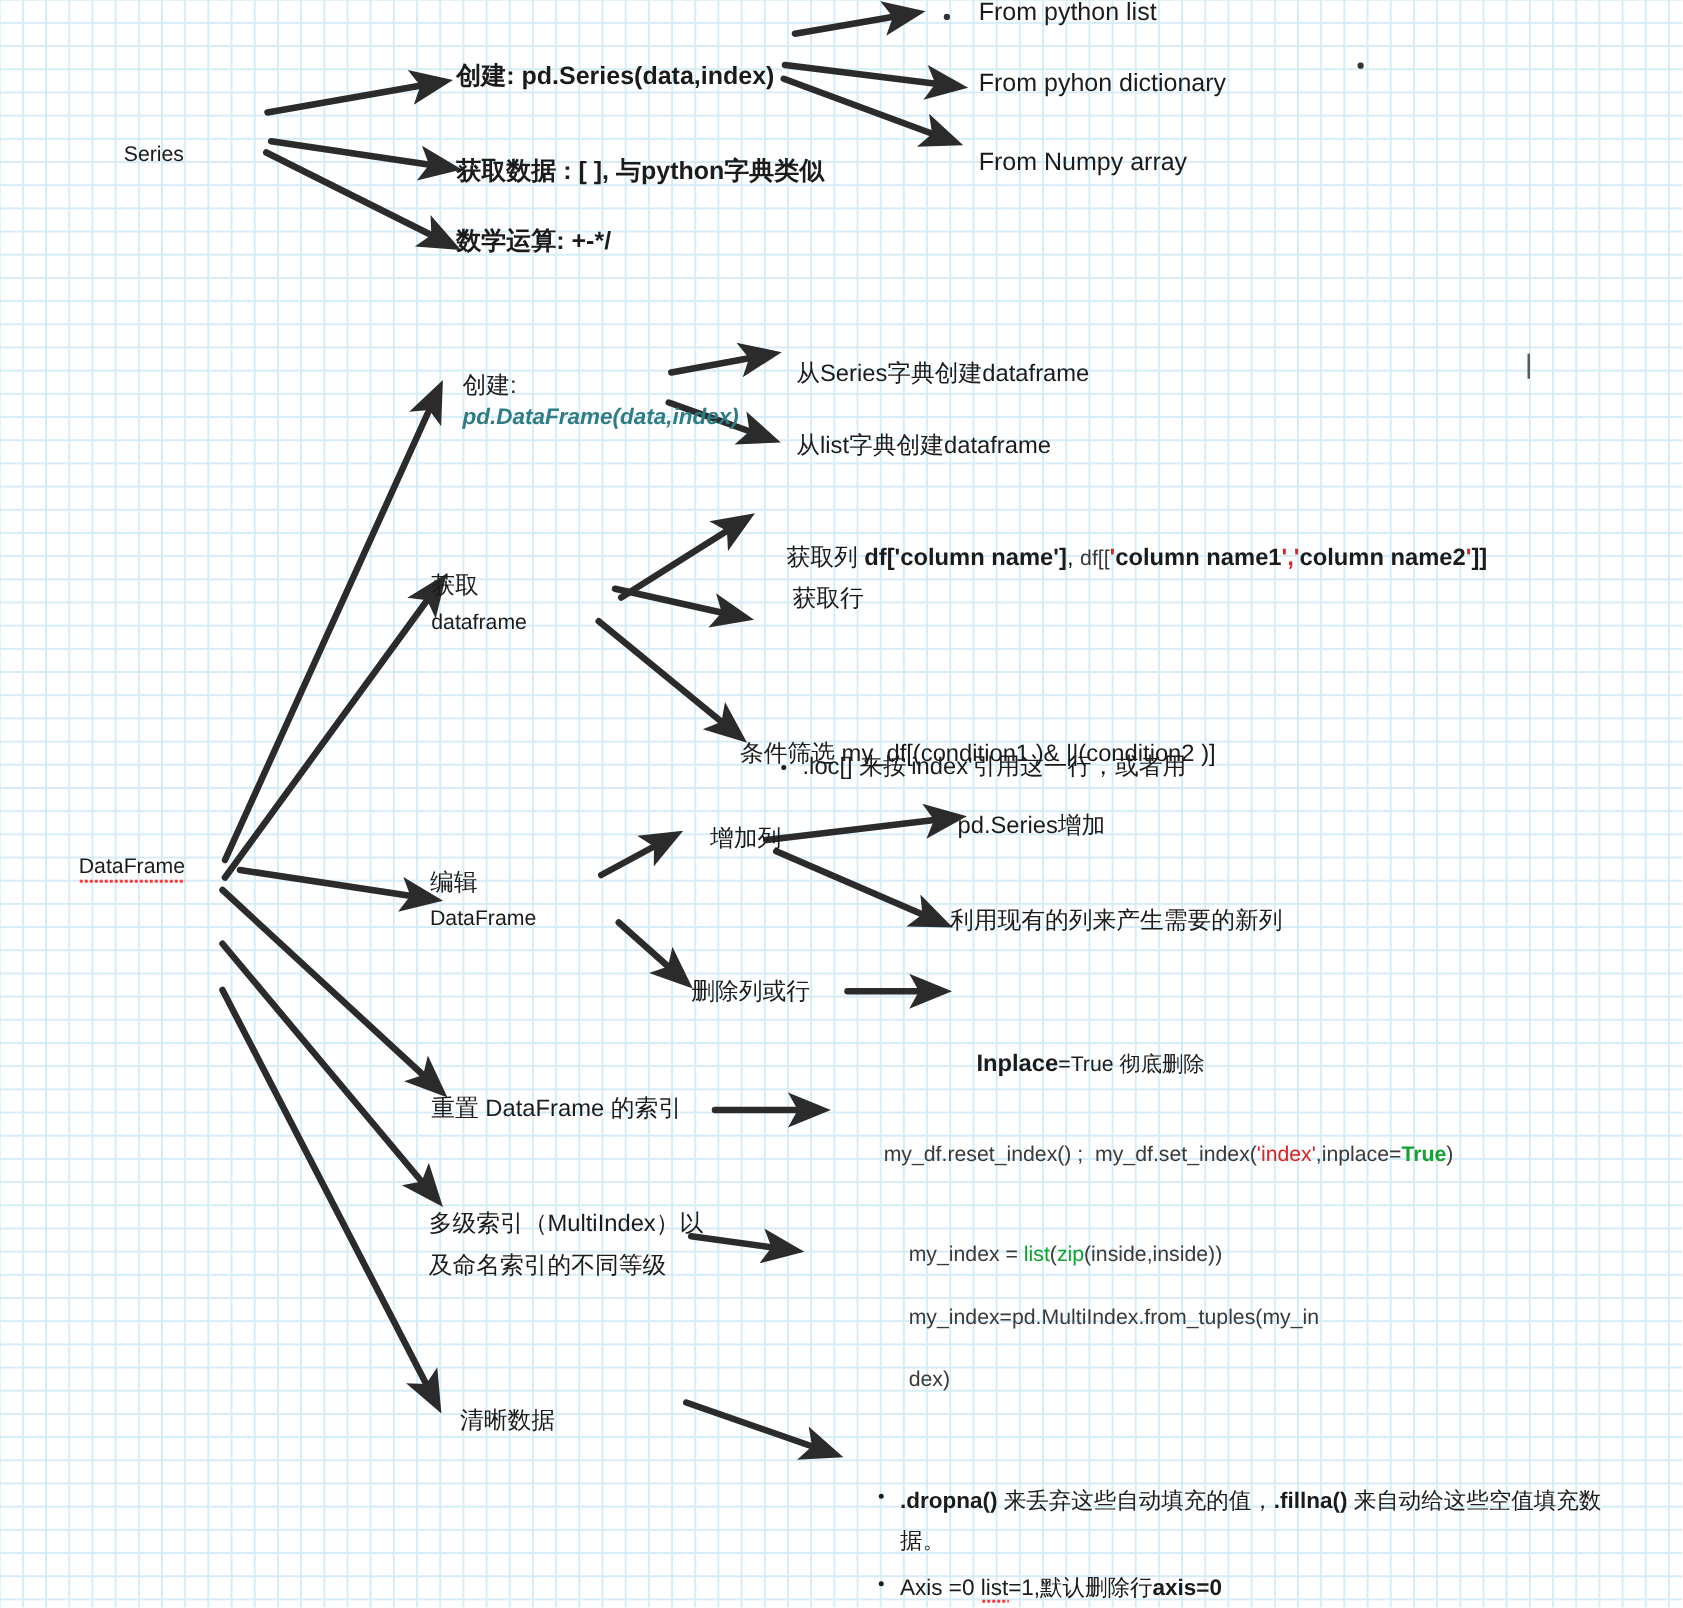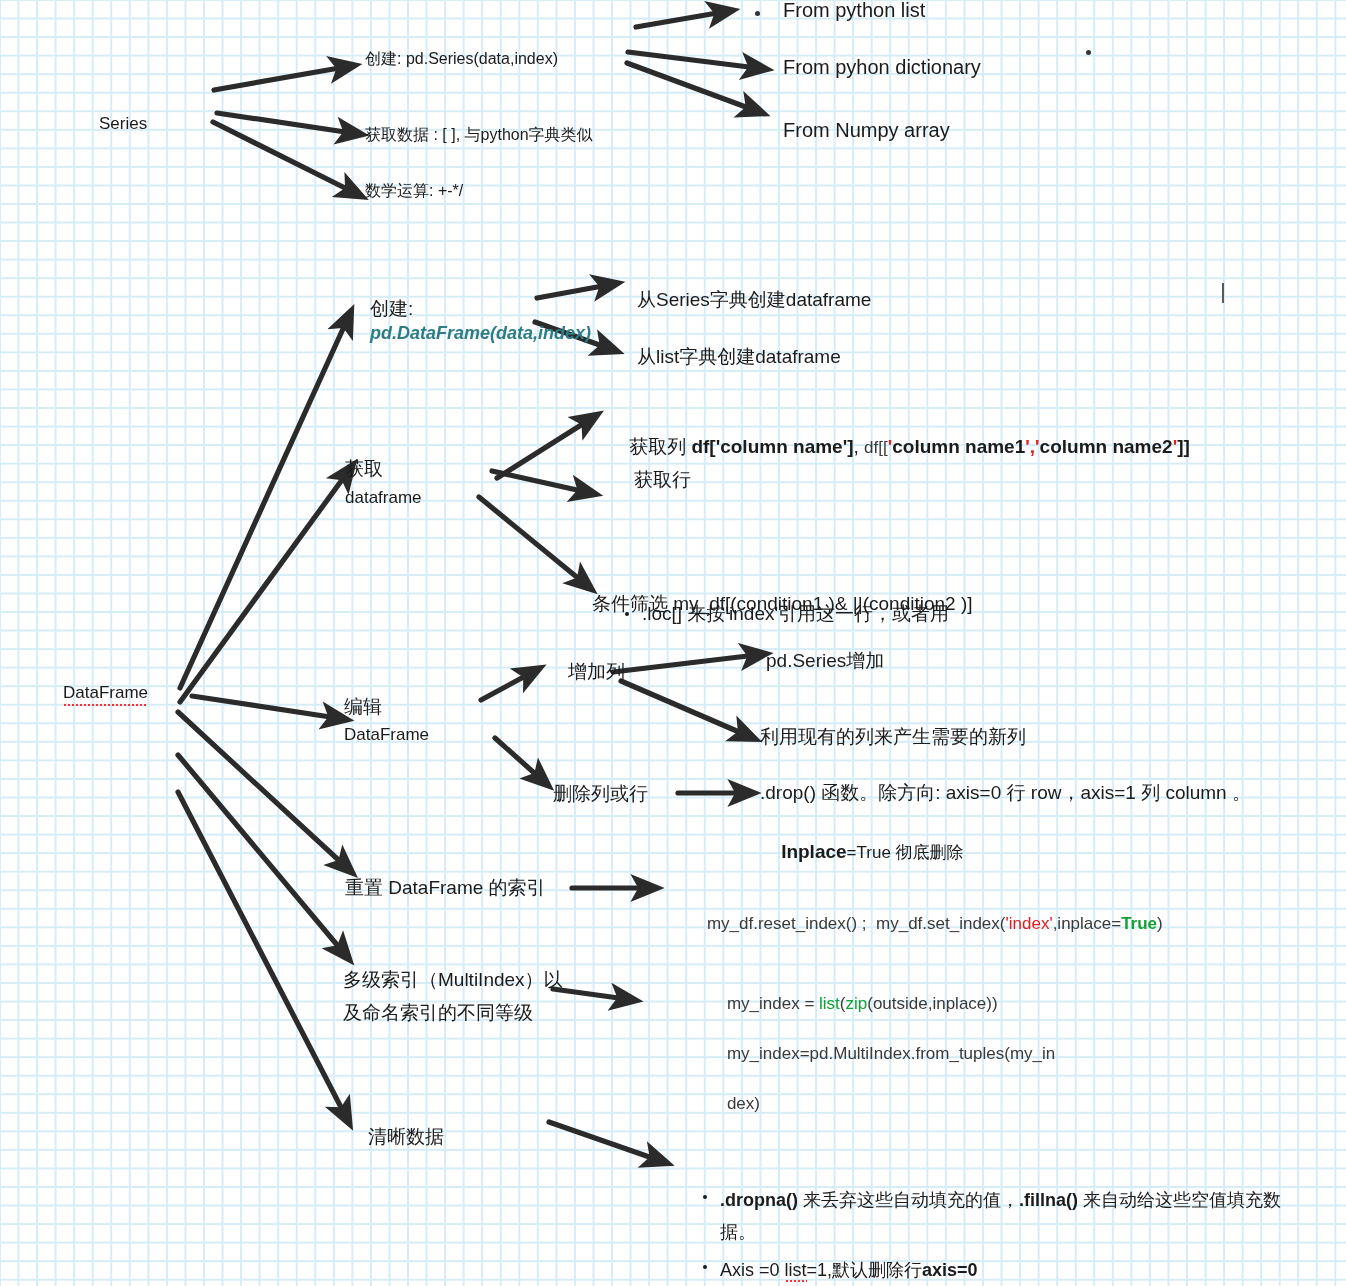--- a/index.html
+++ b/index.html
@@ -28,21 +28,21 @@
   }
   svg.arrows {
     position: absolute;
     left: 0; top: 0;
     width: 1346px;
     height: 1286px;
     pointer-events: none;
   }
   .t-root { font-size: 17px; font-weight: 400; }
   .t-lvl1 { font-size: 20px; font-weight: 400; }
-  .t-lvl1b { font-size: 16px; font-weight: 400; }
+  .t-lvl1b { font-size: 20px; font-weight: 700; }
   .t-lvl2 { font-size: 19px; font-weight: 400; }
   .t-small { font-size: 17px; }
   .code-teal { color: #2e7d86; font-style: italic; font-weight: 700; font-size: 18px; }
   .red { color: #e02020; }
   .green { color: #12a132; font-weight: 700; }
   .green-plain { color: #12a132; margin-top: 24px; }
   .gray { color: #3a3a3a; }
   .bold { font-weight: 700; }
   .spell {
     border-bottom: none;
@@ -173,35 +173,34 @@
   <div class="node t-lvl2" style="left:592px; top:591px;">条件筛选 my_df[(condition1 )&amp; ||(condition2 )]</div>
 
   <div class="node t-lvl2" style="left:344px; top:694px;">编辑</div>
   <div class="node t-small" style="left:344px; top:724px;">DataFrame</div>
 
   <div class="node t-lvl2" style="left:568px; top:659px;">增加列</div>
   <div class="node t-lvl2" style="left:766px; top:648px;">pd.Series增加</div>
   <div class="node t-lvl2" style="left:760px; top:724px;">利用现有的列来产生需要的新列</div>
 
   <div class="node t-lvl2" style="left:553px; top:781px;">删除列或行</div>
-  <div class="node t-lvl2" style="left:760px; top:780px;">.drop() 函数。除方向: axis=0 行 row，axis=1 列 column 。</div>
   <div class="node t-lvl2" style="left:760px; top:814px;">
     <span class="bold">Inplace</span><span style="font-size:17px;">=True 彻底删除</span>
   </div>
 
   <div class="node t-lvl2" style="left:345px; top:875px;">重置 DataFrame 的索引</div>
   <div class="node gray" style="left:688px; top:891px; font-size:17px;">
     <span>my_df.reset_index() ;  my_df.set_index(</span><span class="red">'</span><span class="red">index</span><span class="red">'</span><span>,inplace=</span><span class="green">True</span><span>)</span>
   </div>
 
   <div class="node t-lvl2" style="left:343px; top:967px;">多级索引（MultiIndex）以</div>
   <div class="node t-lvl2" style="left:343px; top:1000px;">及命名索引的不同等级</div>
 
   <div class="node gray" style="left:708px; top:967px; width:360px; font-size:17px; line-height:1.47;">
-    <span>my_index = </span><span class="green-plain">list</span><span>(</span><span class="green-plain">zip</span><span>(outside,inplace))</span><br>
+    <span>my_index = </span><span class="green-plain">list</span><span>(</span><span class="green-plain">zip</span><span>(inside,inside))</span><br>
     <span>my_index=pd.MultiIndex.from_tuples(my_in</span><br>
     <span>dex)</span>
   </div>
 
   <div class="node t-lvl2" style="left:368px; top:1124px;">清晰数据</div>
 
   <div class="node" style="left:690px; top:1118px; width:600px; font-size:18px; line-height:1.75;">
     <ul class="bul" id="clean-list"><li><span class="bold">.dropna()</span><span> 来丢弃这些自动填充的值，</span><span class="bold">.fillna()</span><span> 来自动给这些空值填充数据。</span></li><li><span>Axis =0 </span><span class="spell">list</span><span>=1,默认删除行</span><span class="bold">axis=0</span></li></ul>
   </div>
 

